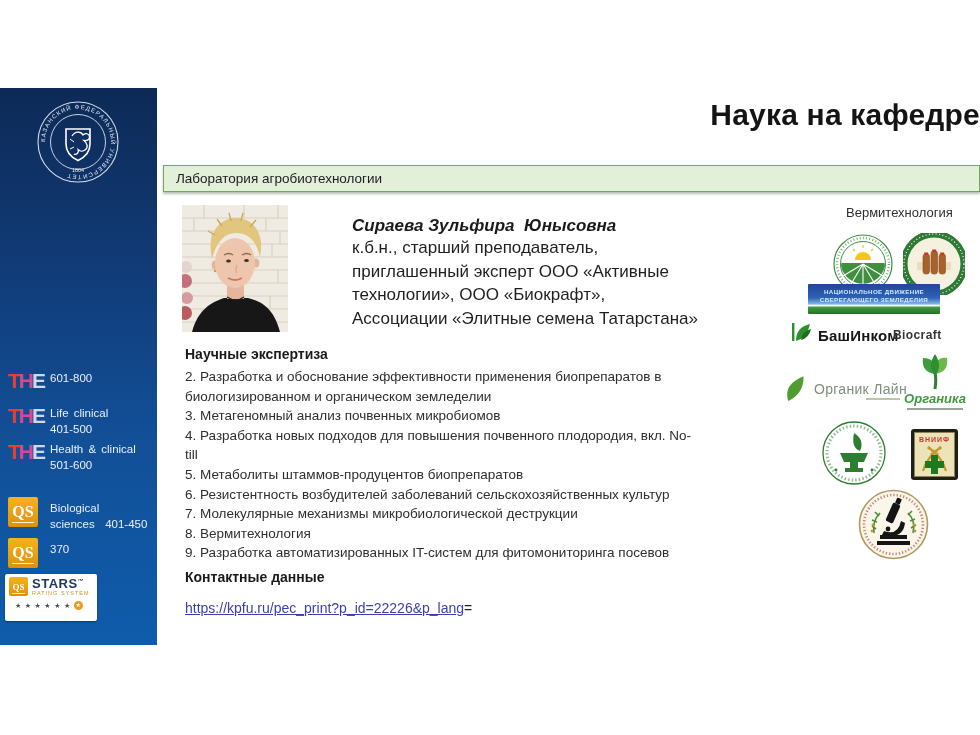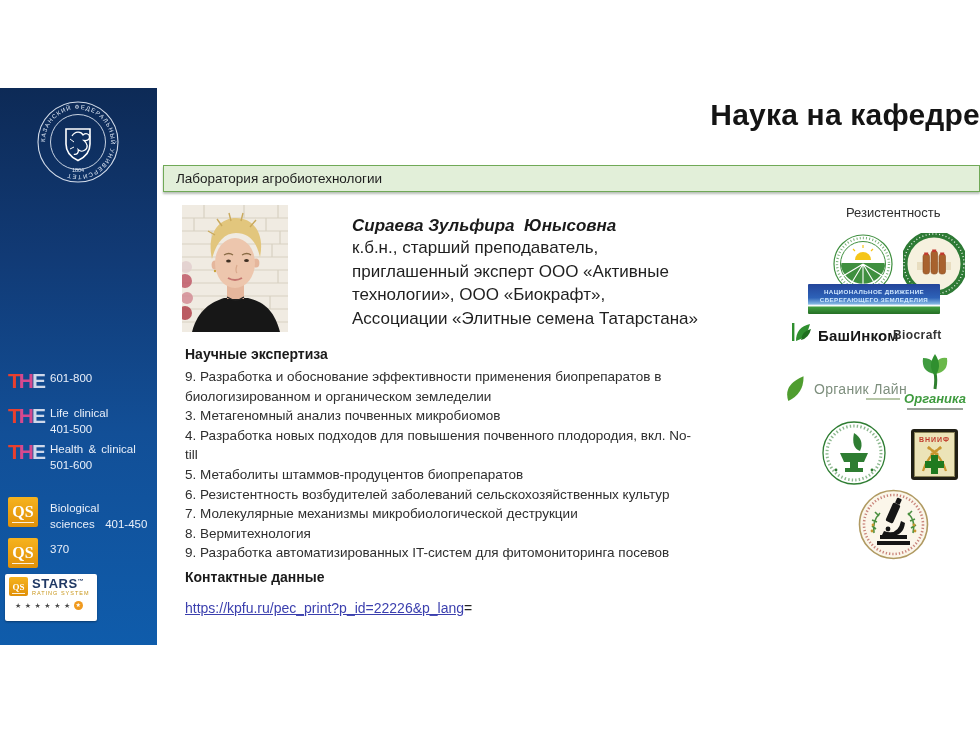--- a/index.html
+++ b/index.html
@@ -221,38 +221,38 @@
   <div class="p-name">Сираева Зульфира  Юнысовна</div>
   <div class="p-lines">
     <div>к.б.н., старший преподаватель,</div>
     <div>приглашенный эксперт ООО «Активные</div>
     <div>технологии», ООО «Биокрафт»,</div>
     <div>Ассоциации «Элитные семена Татарстана»</div>
   </div>
 
   <div class="r-head">Научные экспертиза</div>
   <div class="r-lines">
-    <div>9. Разработка и обоснование эффективности применения биопрепаратов в</div>
+    <div>2. Разработка и обоснование эффективности применения биопрепаратов в</div>
     <div>биологизированном и органическом земледелии</div>
     <div>3. Метагеномный анализ почвенных микробиомов</div>
     <div>4. Разработка новых подходов для повышения почвенного плодородия, вкл. No-</div>
     <div>till</div>
     <div>5. Метаболиты штаммов-продуцентов биопрепаратов</div>
     <div>6. Резистентность возбудителей заболеваний сельскохозяйственных культур</div>
     <div>7. Молекулярные механизмы микробиологической деструкции</div>
     <div>8. Вермитехнология</div>
     <div>9. Разработка автоматизированных IT-систем для фитомониторинга посевов</div>
   </div>
 
   <div class="c-head">Контактные данные</div>
   <div class="c-link">
     <a href="#">https://kpfu.ru/pec_print?p_id=22226&amp;p_lang</a><span class="eq">=</span>
   </div>
 
-  <div class="coop-head">Резистентность</div>
+  <div class="coop-head">Вермитехнология</div>
 
   <svg class="logo" style="left:833px;top:234px" width="60" height="60" viewBox="0 0 60 60">
     <circle cx="30" cy="30" r="29" fill="#fff" stroke="#3f8f3f" stroke-width="1.2"></circle>
     <circle cx="30" cy="30" r="26" fill="none" stroke="#3f8f3f" stroke-width="2.4" stroke-dasharray="1 2.2" opacity=".7"></circle>
     <circle cx="30" cy="30" r="22.5" fill="#fff" stroke="#3f8f3f" stroke-width="1"></circle>
     <path d="M22,26 a8,8 0 0 1 16,0 z" fill="#f5c518"></path>
     <g stroke="#f5c518" stroke-width="1.2">
         <path d="M30,14v-3 M22,17l-2,-2 M38,17l2,-2"></path>
       </g>
     <path d="M8,32 a22.5,22.5 0 0 0 44,0 l-0.5,-3 h-43 z" fill="#3f8f3f"></path>

